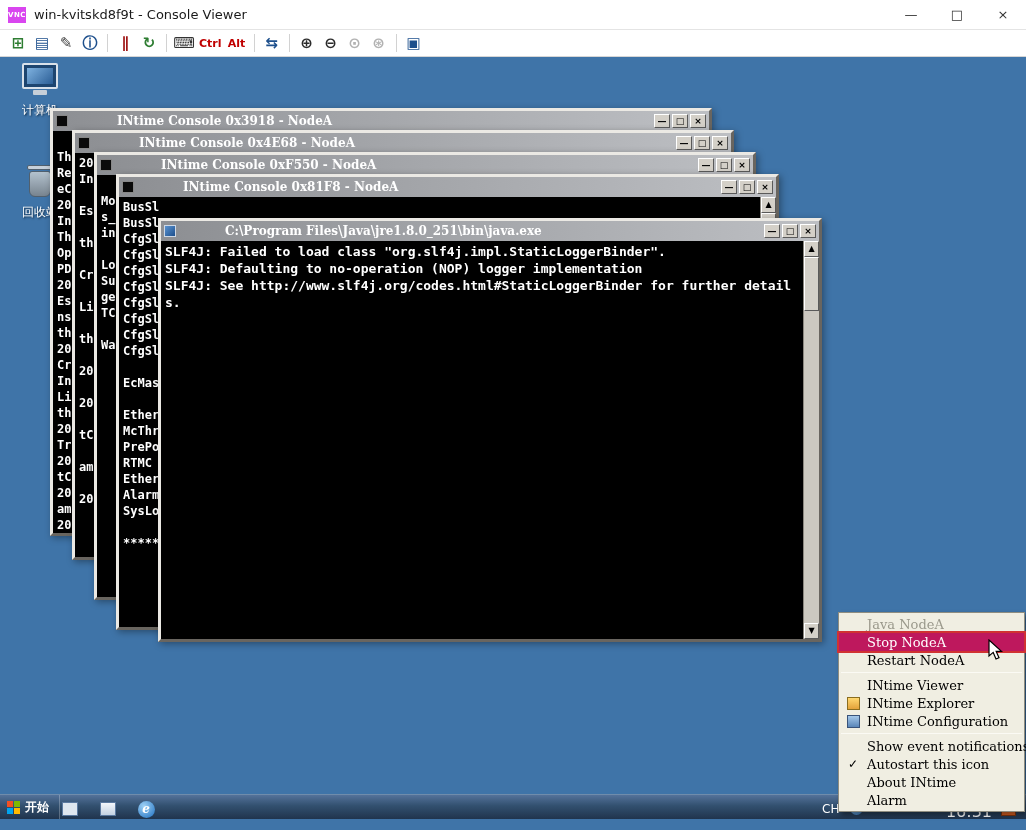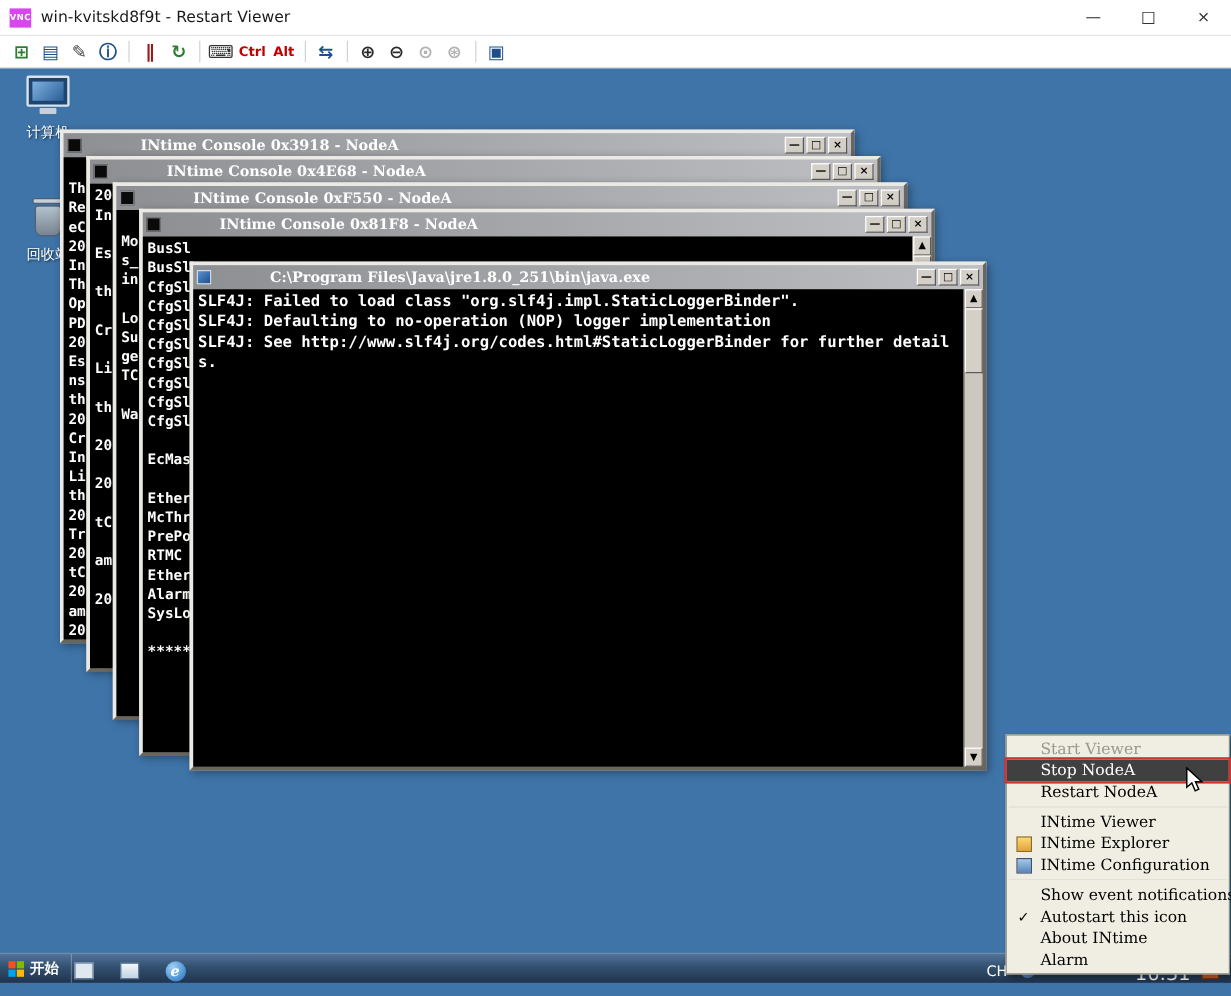--- a/index.html
+++ b/index.html
@@ -46,21 +46,21 @@
 
   .sbar { position:absolute; right:0; top:20px; bottom:0; width:16px; background:#ccc8c0; border-left:1px solid #8a867e; }
   .sbtn { position:absolute; left:0; width:15px; height:16px; background:#d4d0c8; border:1px solid; border-color:#fff #5a5a5a #5a5a5a #fff; font-size:8px; line-height:14px; text-align:center; color:#000; }
   .sbtn.up { top:0; } .sbtn.down { bottom:0; }
   .sthumb { position:absolute; left:0; top:16px; width:15px; height:54px; background:#d4d0c8; border:1px solid; border-color:#fff #5a5a5a #5a5a5a #fff; }
 
   
   .ctx { position:absolute; left:838px; top:555px; width:187px; background:#f0eee2; border:1px solid #8f8d80; box-shadow:3px 3px 5px rgba(0,0,0,0.45); padding:2px 0; z-index:50; font:13px "DejaVu Serif",serif; }
   .ctx-item { position:relative; height:18px; display:flex; align-items:center; padding-left:28px; color:#000; white-space:nowrap; cursor:default; }
   .ctx-item.disabled { color:#9a988b; }
-  .ctx-item.selected { background:#404040; color:#fff; outline:2px solid #d03232; }
+  .ctx-item.selected { background:#be185d; color:#fff; outline:2px solid #d03232; }
   .ctx-sep { height:1px; background:#a8a698; border-bottom:1px solid #fbfaf4; margin:3px 2px; }
   .ctx-check { position:absolute; left:9px; font-size:12px; color:#000; }
   .ctx-ico { position:absolute; left:8px; width:13px; height:13px; }
   .ico-explorer { background:linear-gradient(#ffd870,#e2a23a); border:1px solid #8a6d1f; }
   .ico-config { background:linear-gradient(#a5c8ea,#5a86b8); border:1px solid #39537a; }
 
   
   .taskbar { position:absolute; left:0; top:737px; width:1026px; height:25px; background:linear-gradient(#54729a 0%,#32506f 45%,#20344d 100%); border-top:1px solid #6f8cab; z-index:10; }
   .start-btn { position:absolute; left:0; top:0; height:100%; display:flex; align-items:center; gap:5px; padding:0 10px 0 7px; border-right:1px solid rgba(255,255,255,0.25); }
   .start-flag { width:13px; height:13px; display:grid; grid-template-columns:6px 6px; grid-template-rows:6px 6px; gap:1px; }
@@ -75,21 +75,21 @@
   .tray-clock { position:absolute; right:34px; top:7px; color:#fff; font-size:16px; }
   .tray-intime { position:absolute; right:10px; top:6px; width:15px; height:15px; background:linear-gradient(#ffb25e,#d95b1e); border:1px solid #7e350f; }
 
   .cursor { position:absolute; z-index:60; }
 </style>
 </head>
 <body>
 
 <div class="vnc-titlebar">
   <span class="vnc-logo">VNC</span>
-  <span class="vnc-title">win-kvitskd8f9t - Restart Viewer</span>
+  <span class="vnc-title">win-kvitskd8f9t - Console Viewer</span>
   <span class="vnc-controls">
     <span class="vnc-ctl">—</span>
     <span class="vnc-ctl">□</span>
     <span class="vnc-ctl">×</span>
   </span>
 </div>
 
 <div class="vnc-toolbar">
     <span class="tb-btn" style="color: rgb(46, 125, 50);">⊞</span>
     <span class="tb-btn" style="color: rgb(29, 79, 140);">▤</span>
@@ -290,21 +290,21 @@
         <div class="jline">s.</div>
       </div>
     <div class="sbar">
       <div class="sbtn up">▲</div>
       <div class="sthumb"></div>
       <div class="sbtn down">▼</div>
     </div>
   </div>
 
   <div class="ctx">
-    <div class="ctx-item disabled">Start Viewer</div>
+    <div class="ctx-item disabled">Java NodeA</div>
     <div class="ctx-item selected">Stop NodeA</div>
     <div class="ctx-item">Restart NodeA</div>
     <div class="ctx-sep"></div>
     <div class="ctx-item">INtime Viewer</div>
     <div class="ctx-item">
       <span class="ctx-ico ico-explorer"></span>
       <span>INtime Explorer</span>
     </div>
     <div class="ctx-item">
       <span class="ctx-ico ico-config"></span>

